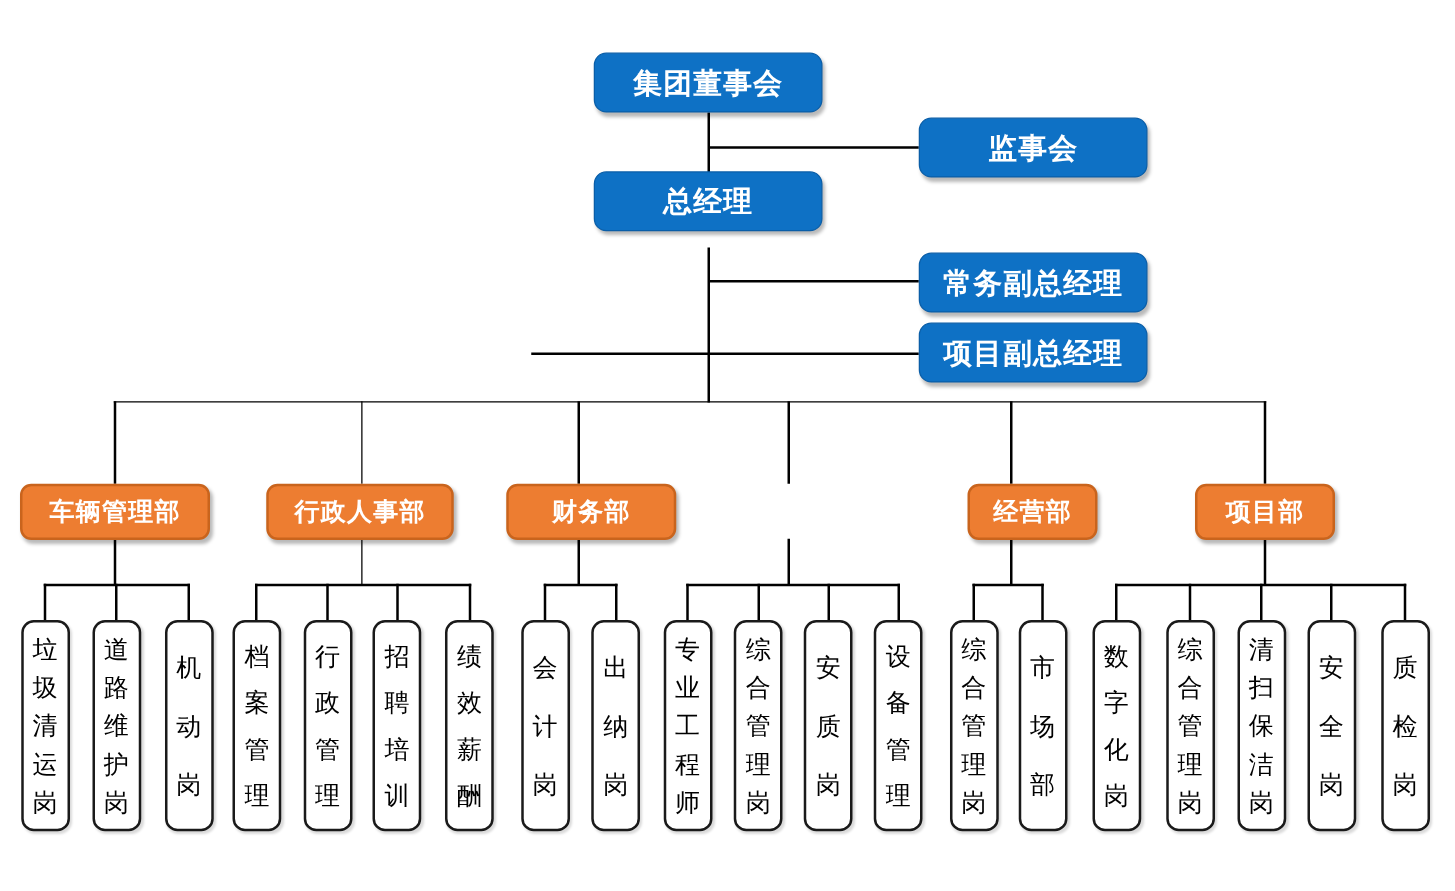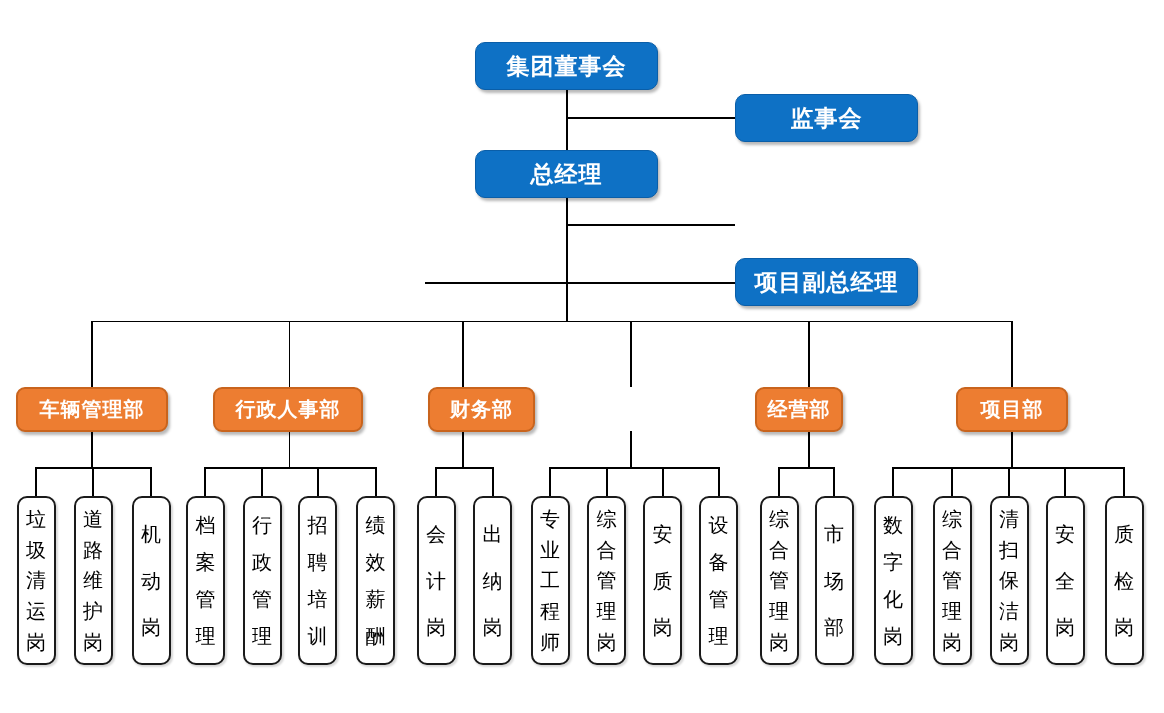--- a/index.html
+++ b/index.html
@@ -108,37 +108,40 @@
   <div class="line" style="left:1008.25px;top:467px;width:1.5px;height:29.5px"></div>
   <div class="line" style="left:1064.25px;top:467px;width:1.5px;height:29.5px"></div>
   <div class="line" style="left:1123.25px;top:467px;width:1.5px;height:29.5px"></div>
 
   <div class="node blue" style="left:735px;top:94px">
     <span>监事会</span>
   </div>
   <div class="node blue" style="left:475px;top:42px">
     <span>集团董事会</span>
   </div>
-  <div class="node blue" style="left:475px;top:150px">
+  <div class="node blue" style="left:475px;top:137px">
     <span>总经理</span>
+  </div>
+  <div class="node blue" style="left:735px;top:202px">
+    <span>常务副总经理</span>
   </div>
   <div class="node blue" style="left:735px;top:258px">
     <span>项目副总经理</span>
   </div>
 
   <div class="node orange" style="left:16px;width:152px">
     <span>车辆管理部</span>
   </div>
   <div class="node orange" style="left:213px;width:150px">
     <span>行政人事部</span>
   </div>
-  <div class="node orange" style="left:428px;width:107px">
+  <div class="node orange" style="left:405px;width:136px">
     <span>财务部</span>
   </div>
-  <div class="node orange" style="left:755px;width:88px">
+  <div class="node orange" style="left:774px;width:104px">
     <span>经营部</span>
   </div>
   <div class="node orange" style="left:956px;width:112px">
     <span>项目部</span>
   </div>
 
   <div class="node pos" style="left:16.5px">
     <span class="vlabel">
         <span>垃</span>
         <span>圾</span>

